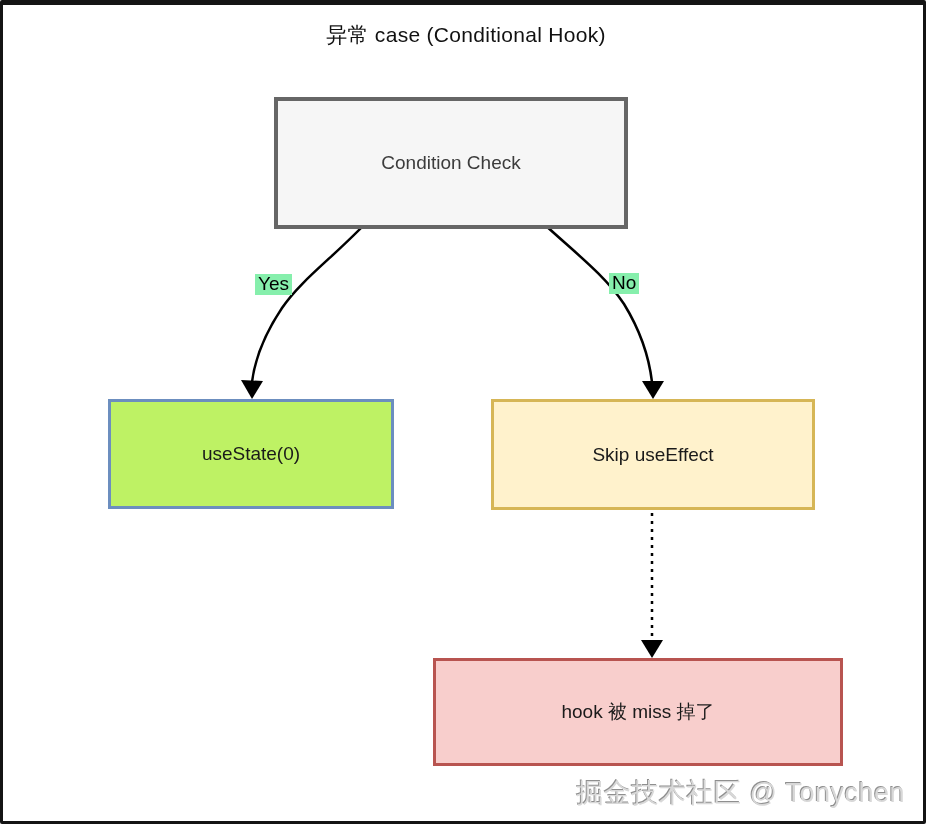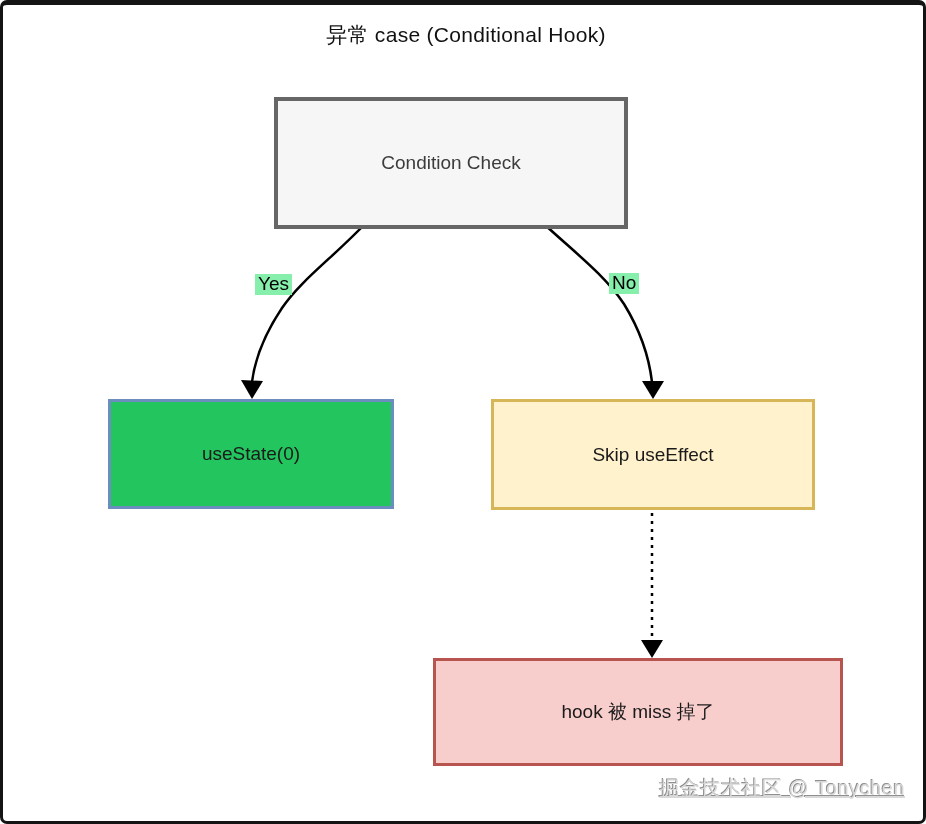--- a/index.html
+++ b/index.html
@@ -9,21 +9,21 @@
     font-family: "Liberation Sans", sans-serif;
   }
   .canvas {
     position: relative;
     width: 926px;
     height: 824px;
     box-sizing: border-box;
     background: #ffffff;
     border: 3px solid #141414;
     border-top-width: 5px;
-    border-radius: 7px;
+    border-radius: 2px;
     overflow: hidden;
     padding-left: 38px;
   }
   .diagram-title {
     position: absolute;
     top: 16px;
     left: 0;
     width: 926px;
     text-align: center;
     font-size: 21px;
@@ -43,21 +43,21 @@
   .node-condition {
     left: 271px; top: 92px;
     width: 354px; height: 132px;
     background: #f6f6f6;
     border: 4px solid #666666;
     color: #3c3c3c;
   }
   .node-usestate {
     left: 105px; top: 394px;
     width: 286px; height: 110px;
-    background: #22c55e;
+    background: #bef264;
     border: 3px solid #6c8ebf;
   }
   .node-skip {
     left: 488px; top: 394px;
     width: 324px; height: 111px;
     background: #fff2cc;
     border: 3px solid #d6b656;
   }
   .node-missed {
     left: 430px; top: 653px;
@@ -78,26 +78,25 @@
     font-size: 19px;
     color: #000000;
     line-height: 1.1;
   }
   .edge-label-yes { left: 252px; top: 269px; }
   .edge-label-no  { left: 606px; top: 268px; }
   .watermark {
     position: absolute;
     top: 770px;
     right: 18px;
-    font-size: 20px;
+    font-size: 27px;
     color: #d8d8d8;
     text-shadow: -1px -1px 0 #8f8f8f, 1px 1px 0 #ffffff;
     letter-spacing: 0.5px;
     white-space: nowrap;
-    text-decoration: underline;
   }
 </style>
 </head>
 <body>
 
 <div class="canvas">
 
   <div class="diagram-title">异常 case (Conditional Hook)</div>
 
   <svg class="edges" viewBox="0 0 926 824" xmlns="http://www.w3.org/2000/svg">

